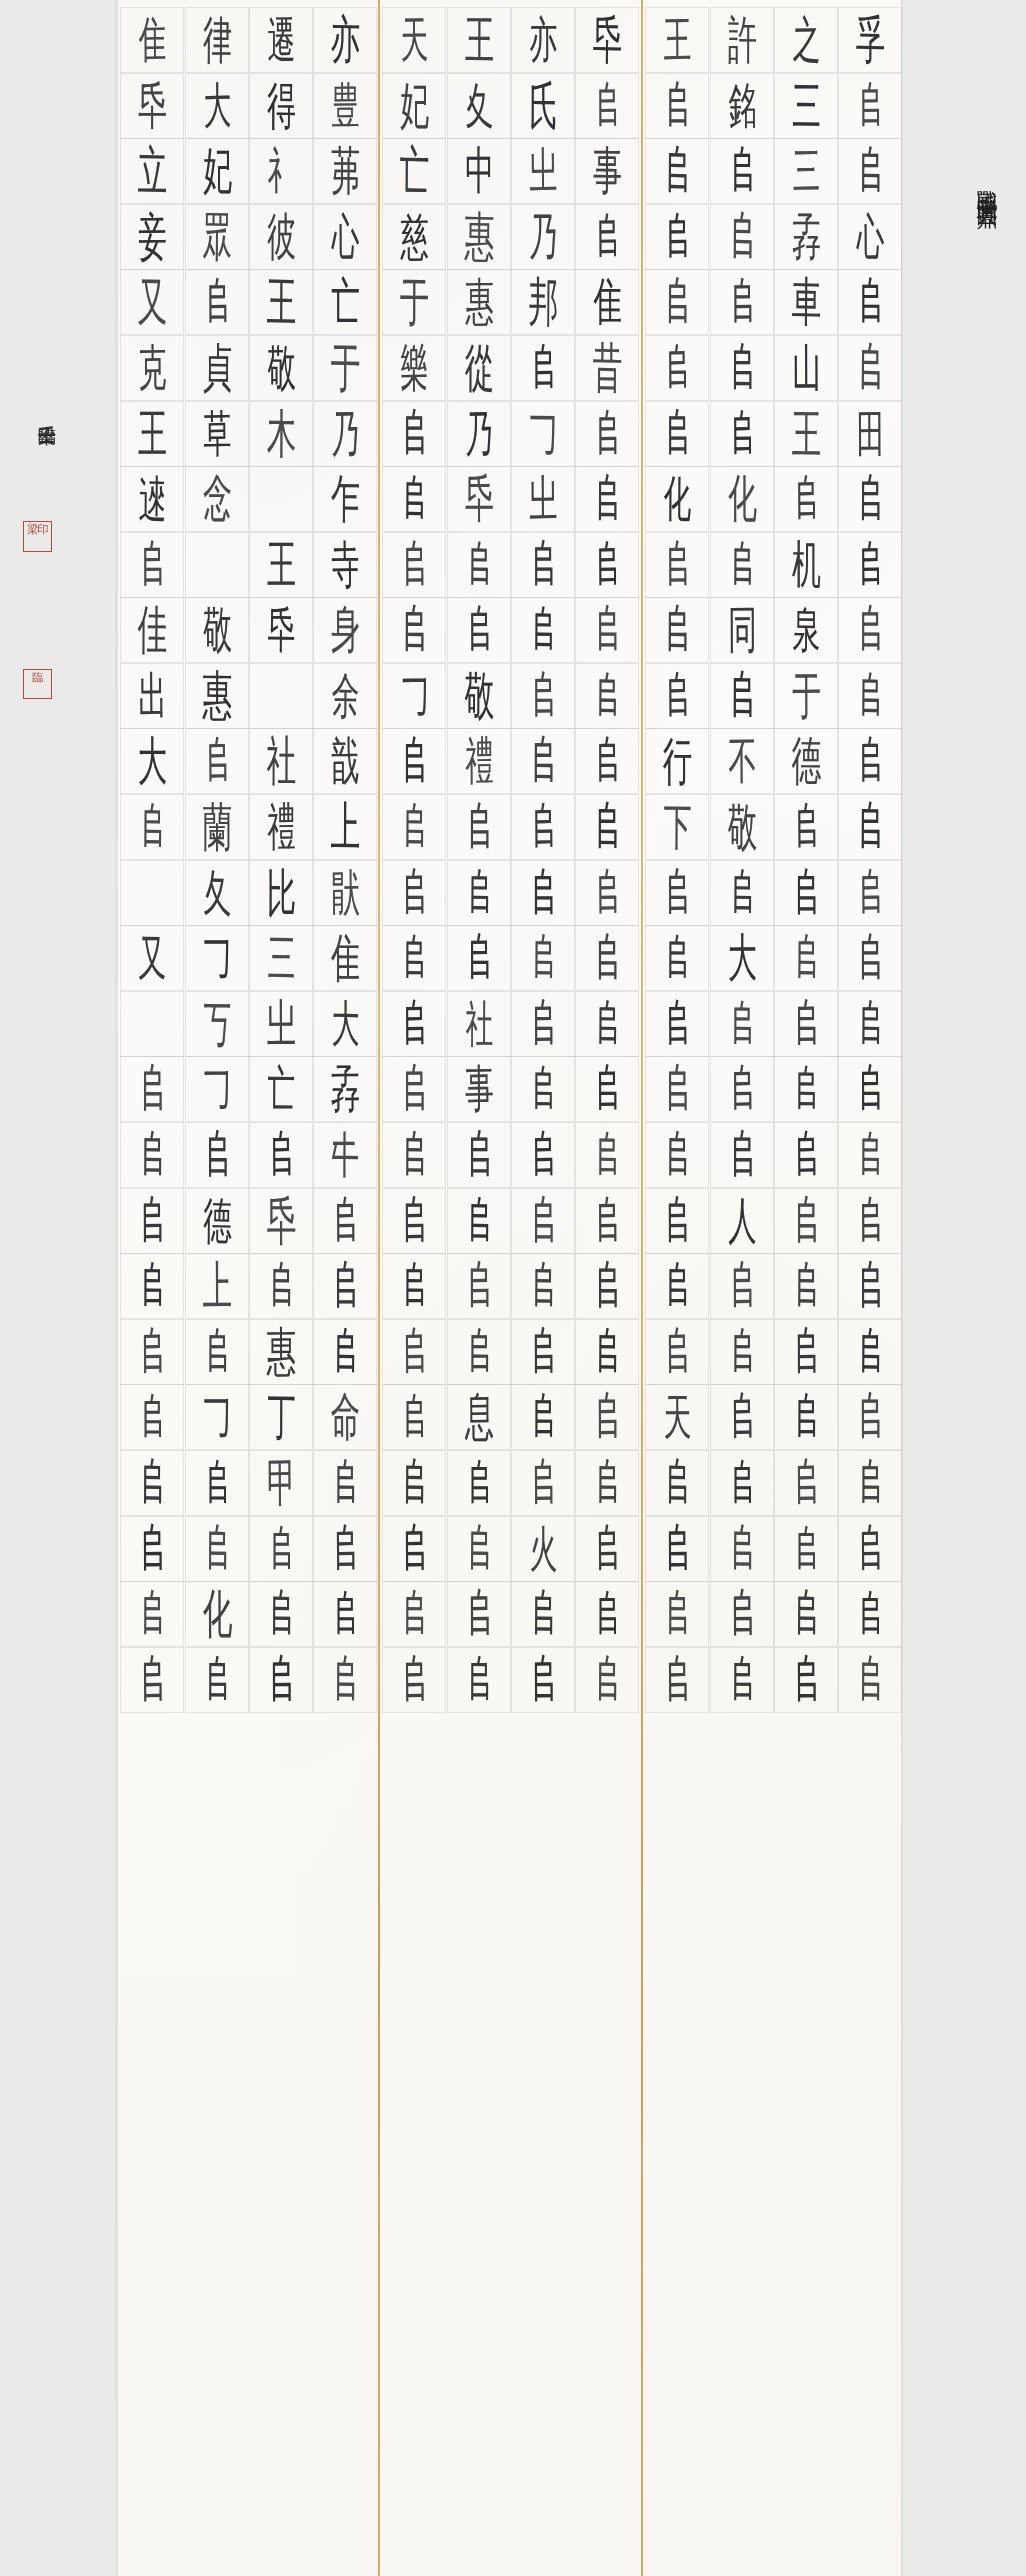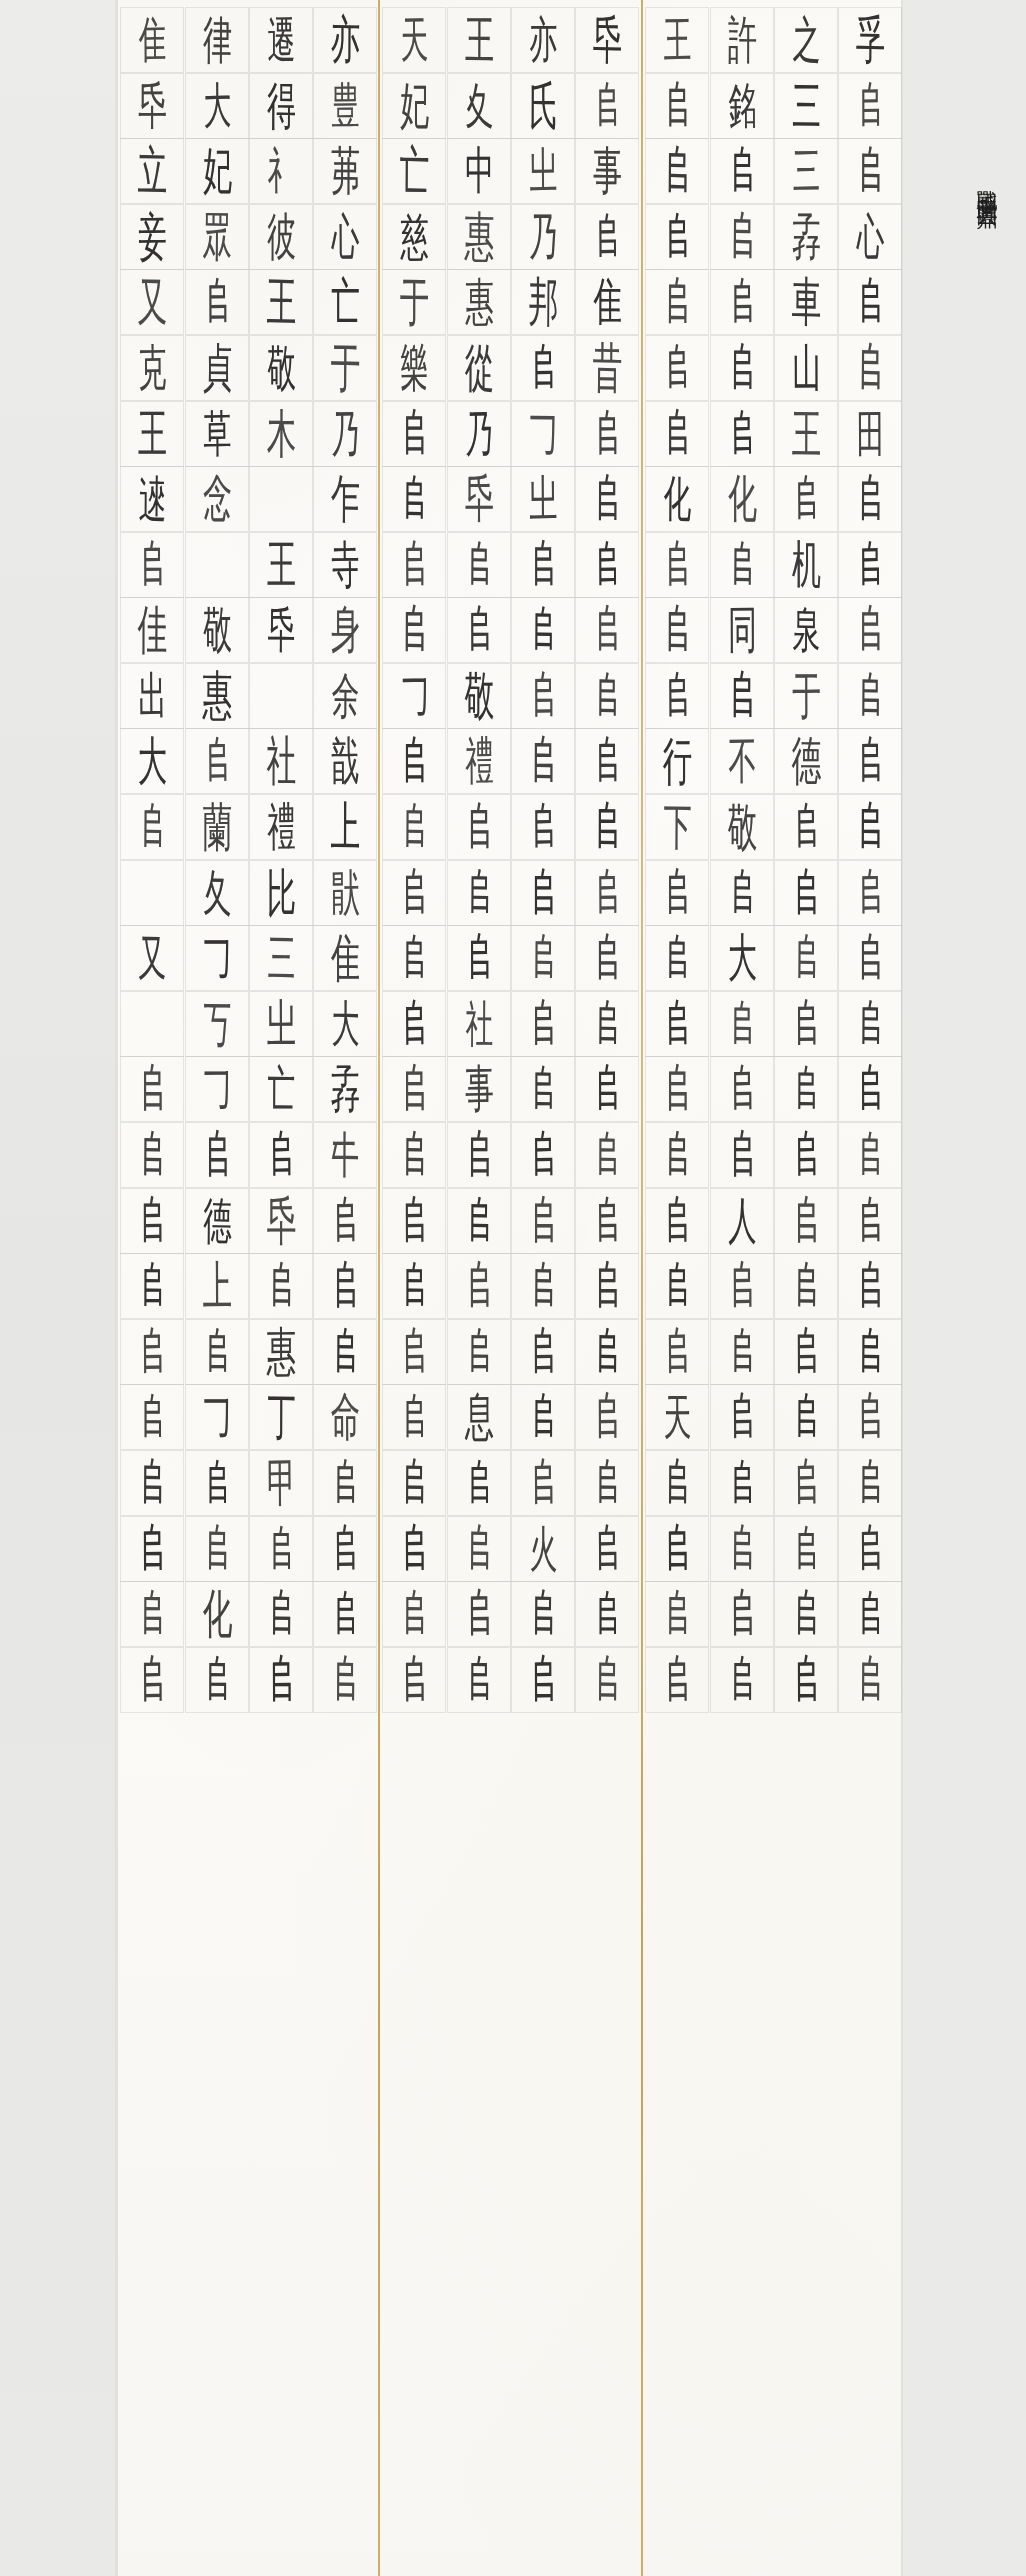--- a/index.html
+++ b/index.html
@@ -158,20 +158,25 @@
     user-select: none;
     text-shadow: 0 0 0.5px rgba(0,0,0,0.25);
   }
   .glyph.thin { font-weight: 400; }
 </style>
 </head>
 <body>
 
 <div class="artwork">
 
+  <div class="left-margin">
+    <div class="left-inscription">壬壬梁臨</div>
+    <div class="seal s1">梁印</div>
+    <div class="seal s2">臨</div>
+  </div>
 
   <div class="paper">
     <div class="col-rule r1"></div>
     <div class="col-rule r2"></div>
     <div class="col-rule r3"></div>
     <div class="col-rule r4"></div>
 
     <div class="grid" id="glyph-grid">
       <div class="column c1">
           <div class="cell" style="left: 4.3px; top: 7px;">

